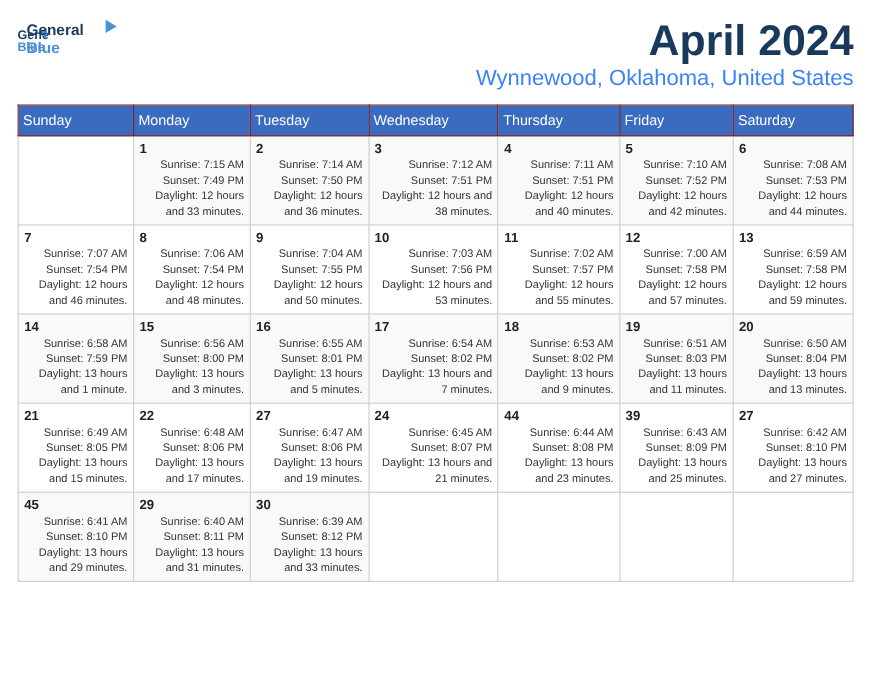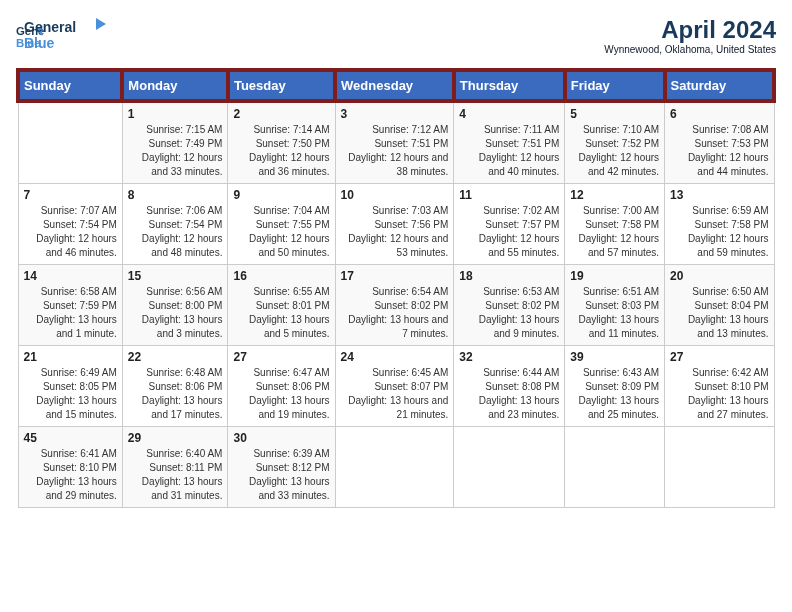--- a/index.html
+++ b/index.html
@@ -22,41 +22,41 @@
     }
     .logo-icon {
       width: 28px;
       height: 28px;
       margin-right: 4px;
     }
     .title-block {
       text-align: right;
     }
     .main-title {
-      font-size: 24px;
+      font-size: 39px;
       font-weight: bold;
       color: #1a3a5c;
     }
     .subtitle {
-      font-size: 10px;
-      color: #0f172a;
+      font-size: 20px;
+      color: #3b82f6;
     }
     table {
       width: 100%;
       border-collapse: collapse;
       font-size: 11px;
     }
     thead tr th {
       background-color: #3a6bbf;
       color: #fff;
       padding: 6px 4px;
       text-align: left;
       font-size: 13px;
-      font-weight: bold;
-      border: 4px solid #7f1d1d;
+      font-weight: normal;
+      border: 1px solid #7f1d1d;
     }
     tbody tr td {
       border: 1px solid #ccc;
       vertical-align: top;
       padding: 4px 5px;
       height: 78px;
       background: #fff;
     }
     tbody tr:nth-child(odd) td {
       background: #f9f9f9;
@@ -214,21 +214,21 @@
         </td>
         <td>
           <span class="day-number">27</span>
           <div class="day-info">Sunrise: 6:47 AM<br>Sunset: 8:06 PM<br>Daylight: 13 hours and 19 minutes.</div>
         </td>
         <td>
           <span class="day-number">24</span>
           <div class="day-info">Sunrise: 6:45 AM<br>Sunset: 8:07 PM<br>Daylight: 13 hours and 21 minutes.</div>
         </td>
         <td>
-          <span class="day-number">32</span>
+          <span class="day-number">44</span>
           <div class="day-info">Sunrise: 6:44 AM<br>Sunset: 8:08 PM<br>Daylight: 13 hours and 23 minutes.</div>
         </td>
         <td>
           <span class="day-number">39</span>
           <div class="day-info">Sunrise: 6:43 AM<br>Sunset: 8:09 PM<br>Daylight: 13 hours and 25 minutes.</div>
         </td>
         <td>
           <span class="day-number">27</span>
           <div class="day-info">Sunrise: 6:42 AM<br>Sunset: 8:10 PM<br>Daylight: 13 hours and 27 minutes.</div>
         </td>

